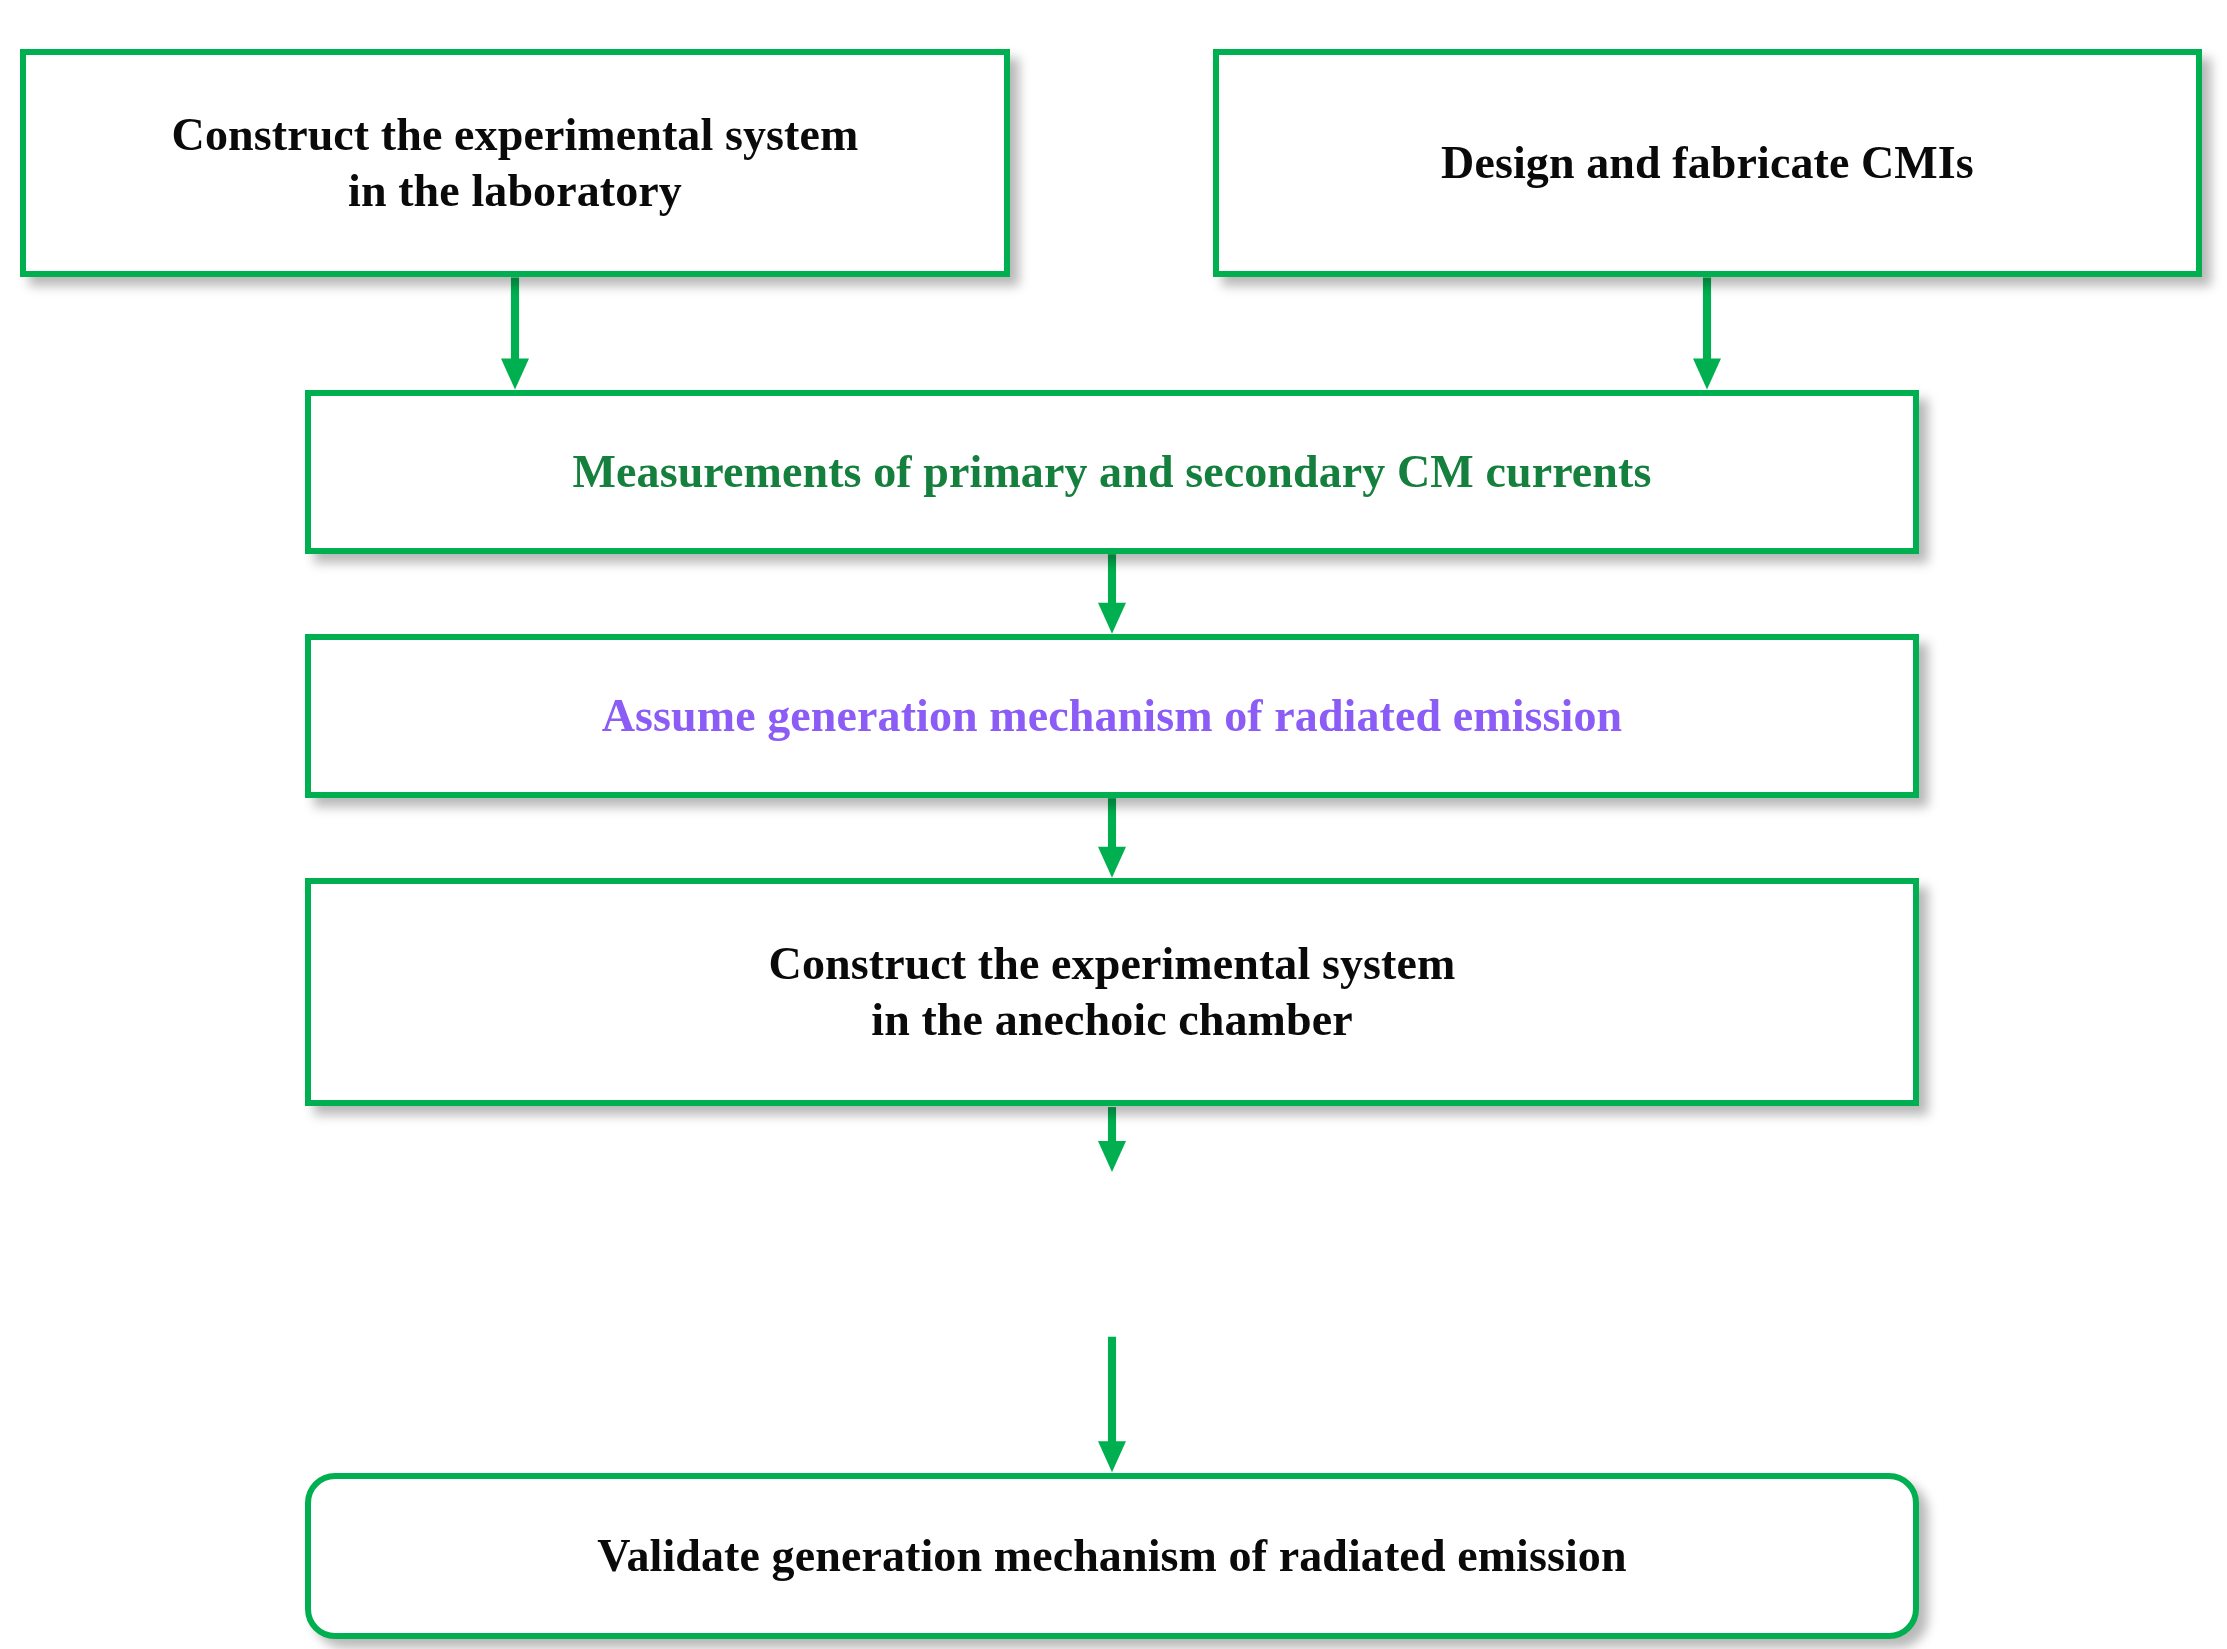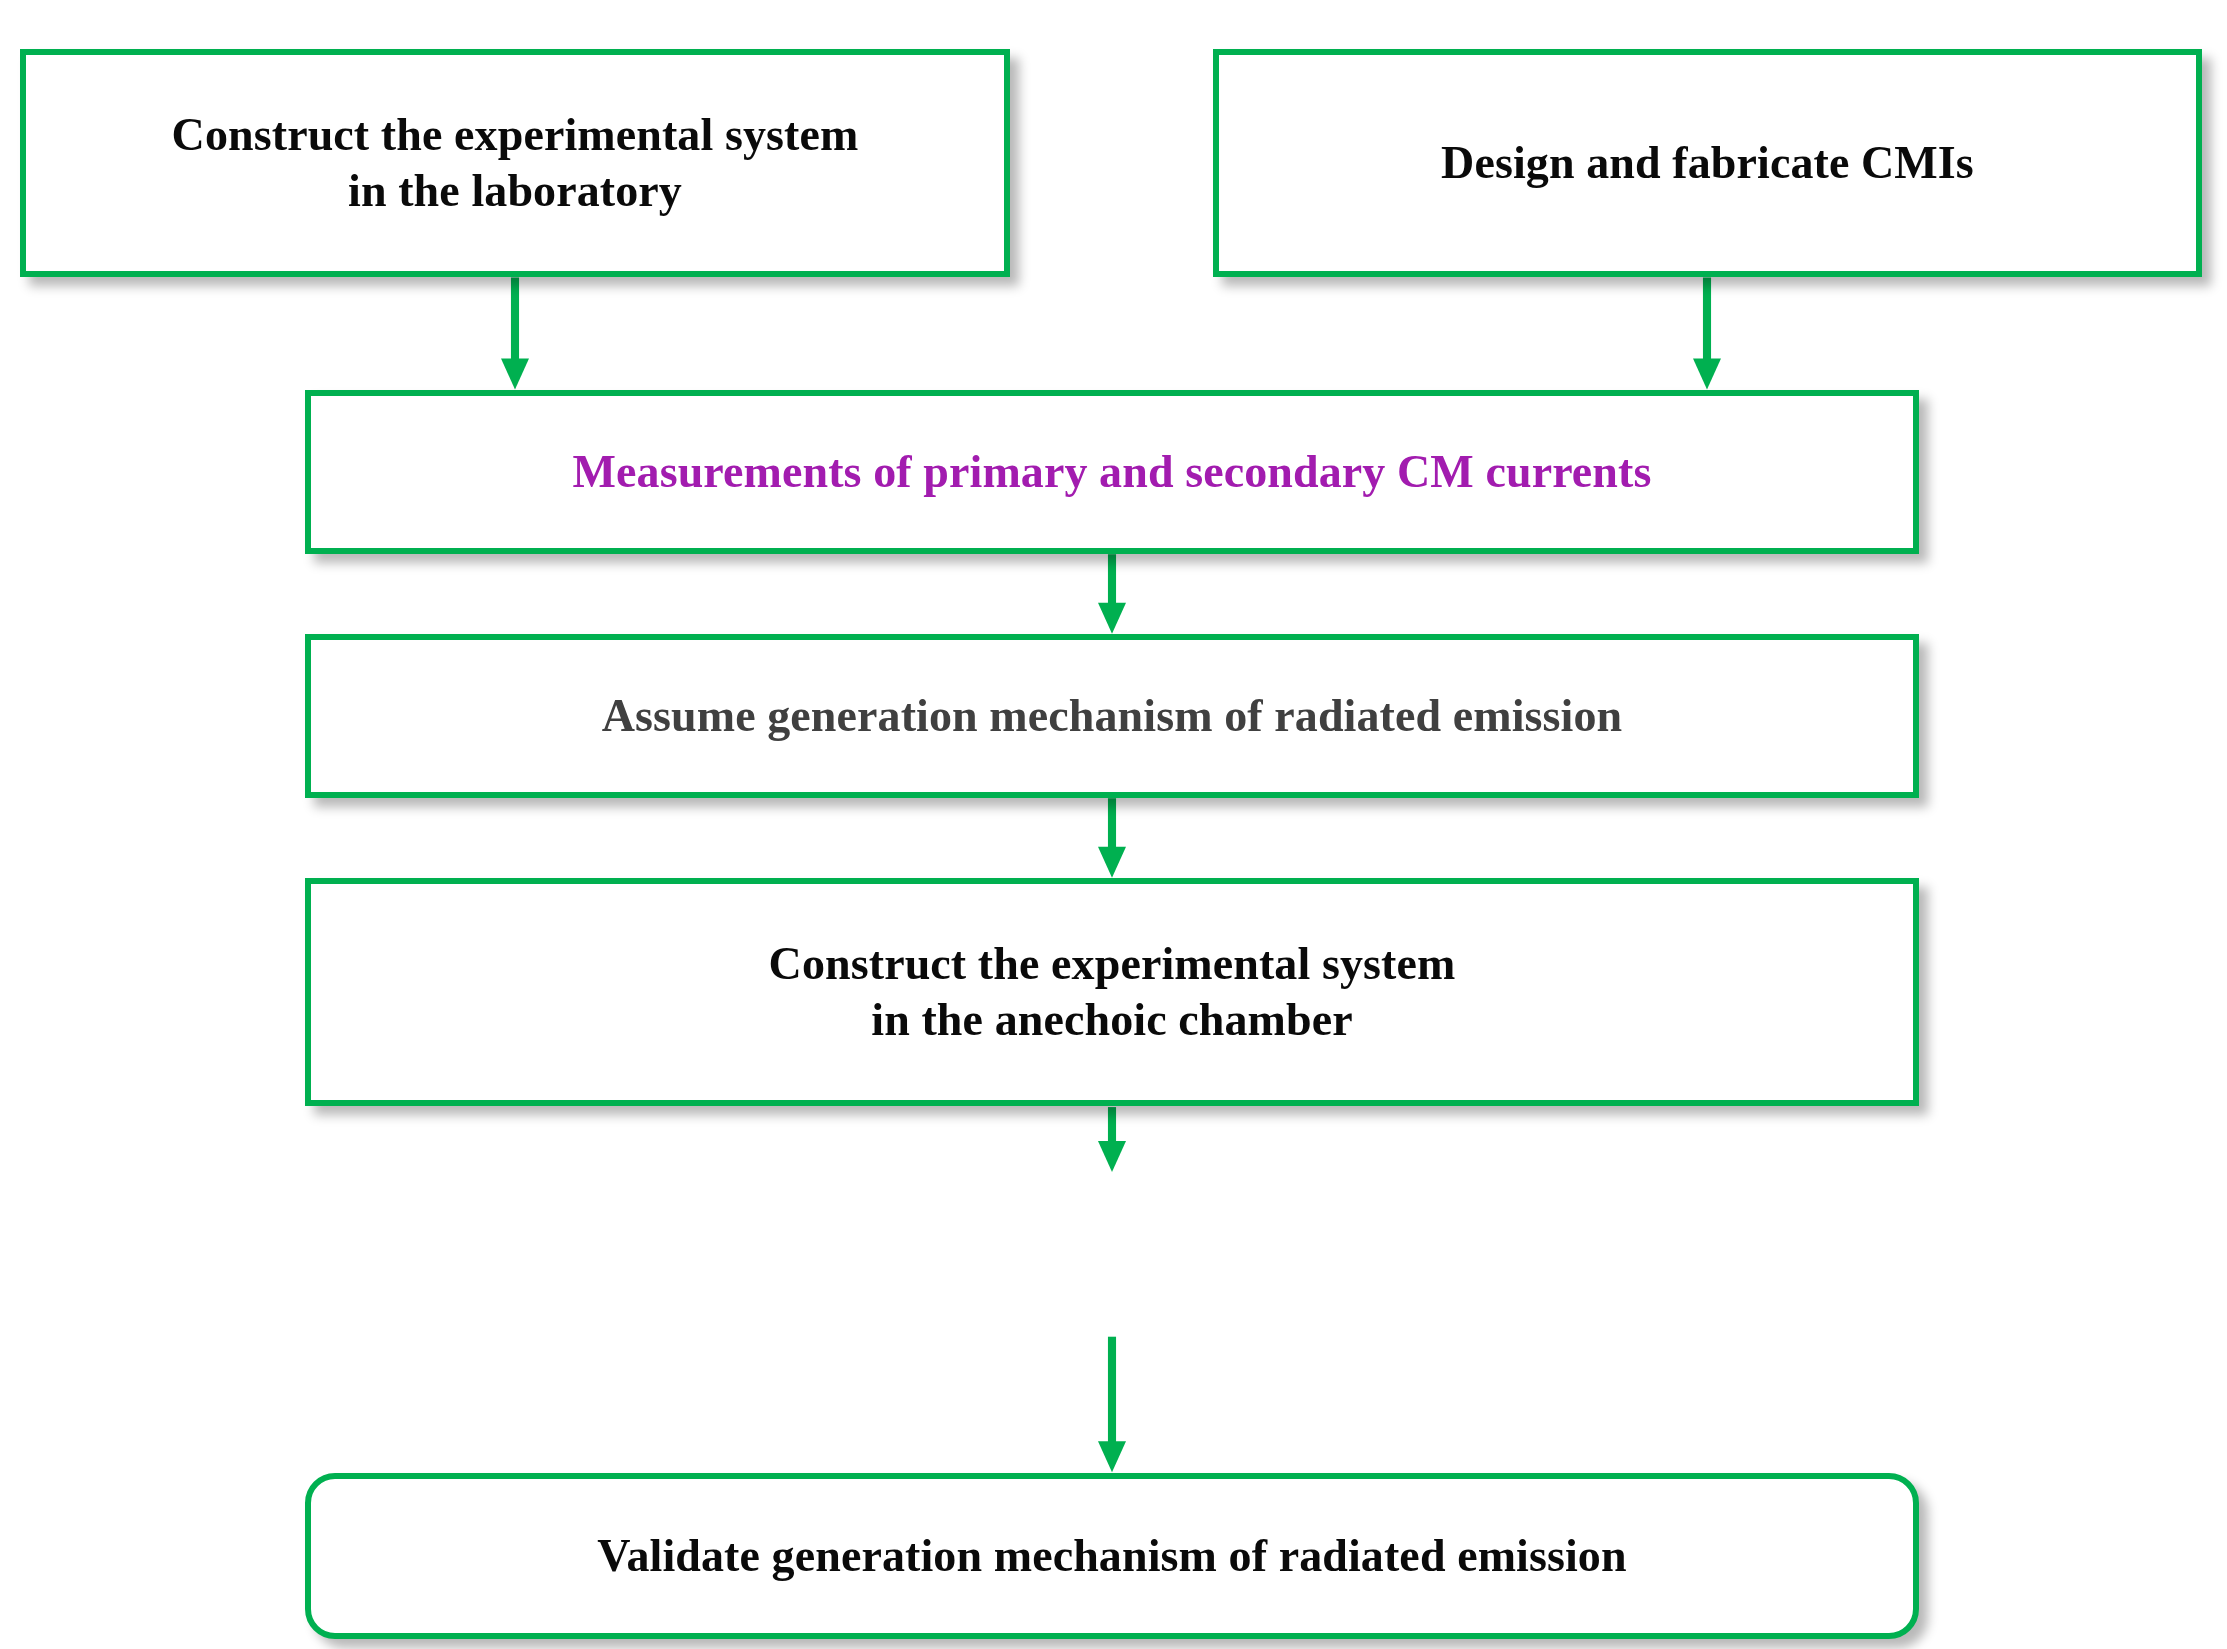--- a/index.html
+++ b/index.html
@@ -88,24 +88,24 @@
       </svg>
     </div>
     <div class="node" style="left: 20px; top: 21px; width: 990px; height: 228px; border-color: rgb(0, 176, 80);">
       <div class="node-label" style="color: rgb(10, 10, 10);">Construct the experimental system
 in the laboratory</div>
     </div>
     <div class="node" style="left: 1213px; top: 21px; width: 989px; height: 228px; border-color: rgb(0, 176, 80);">
       <div class="node-label" style="color: rgb(10, 10, 10); text-align: center;">Design and fabricate CMIs</div>
     </div>
     <div class="node" style="left: 305px; top: 362px; width: 1614px; height: 164px; border-color: rgb(0, 176, 80);">
-      <div class="node-label" style="color: #a21caf;">Measurements of primary and secondary CM currents</div>
+      <div class="node-label" style="color: #15803d;">Measurements of primary and secondary CM currents</div>
     </div>
     <div class="node" style="left: 305px; top: 606px; width: 1614px; height: 164px; border-color: rgb(0, 176, 80);">
-      <div class="node-label" style="color: #404040;">Assume generation mechanism of radiated emission</div>
+      <div class="node-label" style="color: #8b5cf6;">Assume generation mechanism of radiated emission</div>
     </div>
     <div class="node" style="left: 305px; top: 850px; width: 1614px; height: 228px; border-color: rgb(0, 176, 80);">
       <div class="node-label" style="color: rgb(10, 10, 10);">Construct the experimental system
 in the anechoic chamber</div>
     </div>
     <div class="node" style="left: 305px; top: 1445px; width: 1614px; height: 166px; border-color: rgb(0, 176, 80); border-radius: 30px;">
       <div class="node-label" style="color: rgb(10, 10, 10);">Validate generation mechanism of radiated emission</div>
     </div>
   </div>
 

